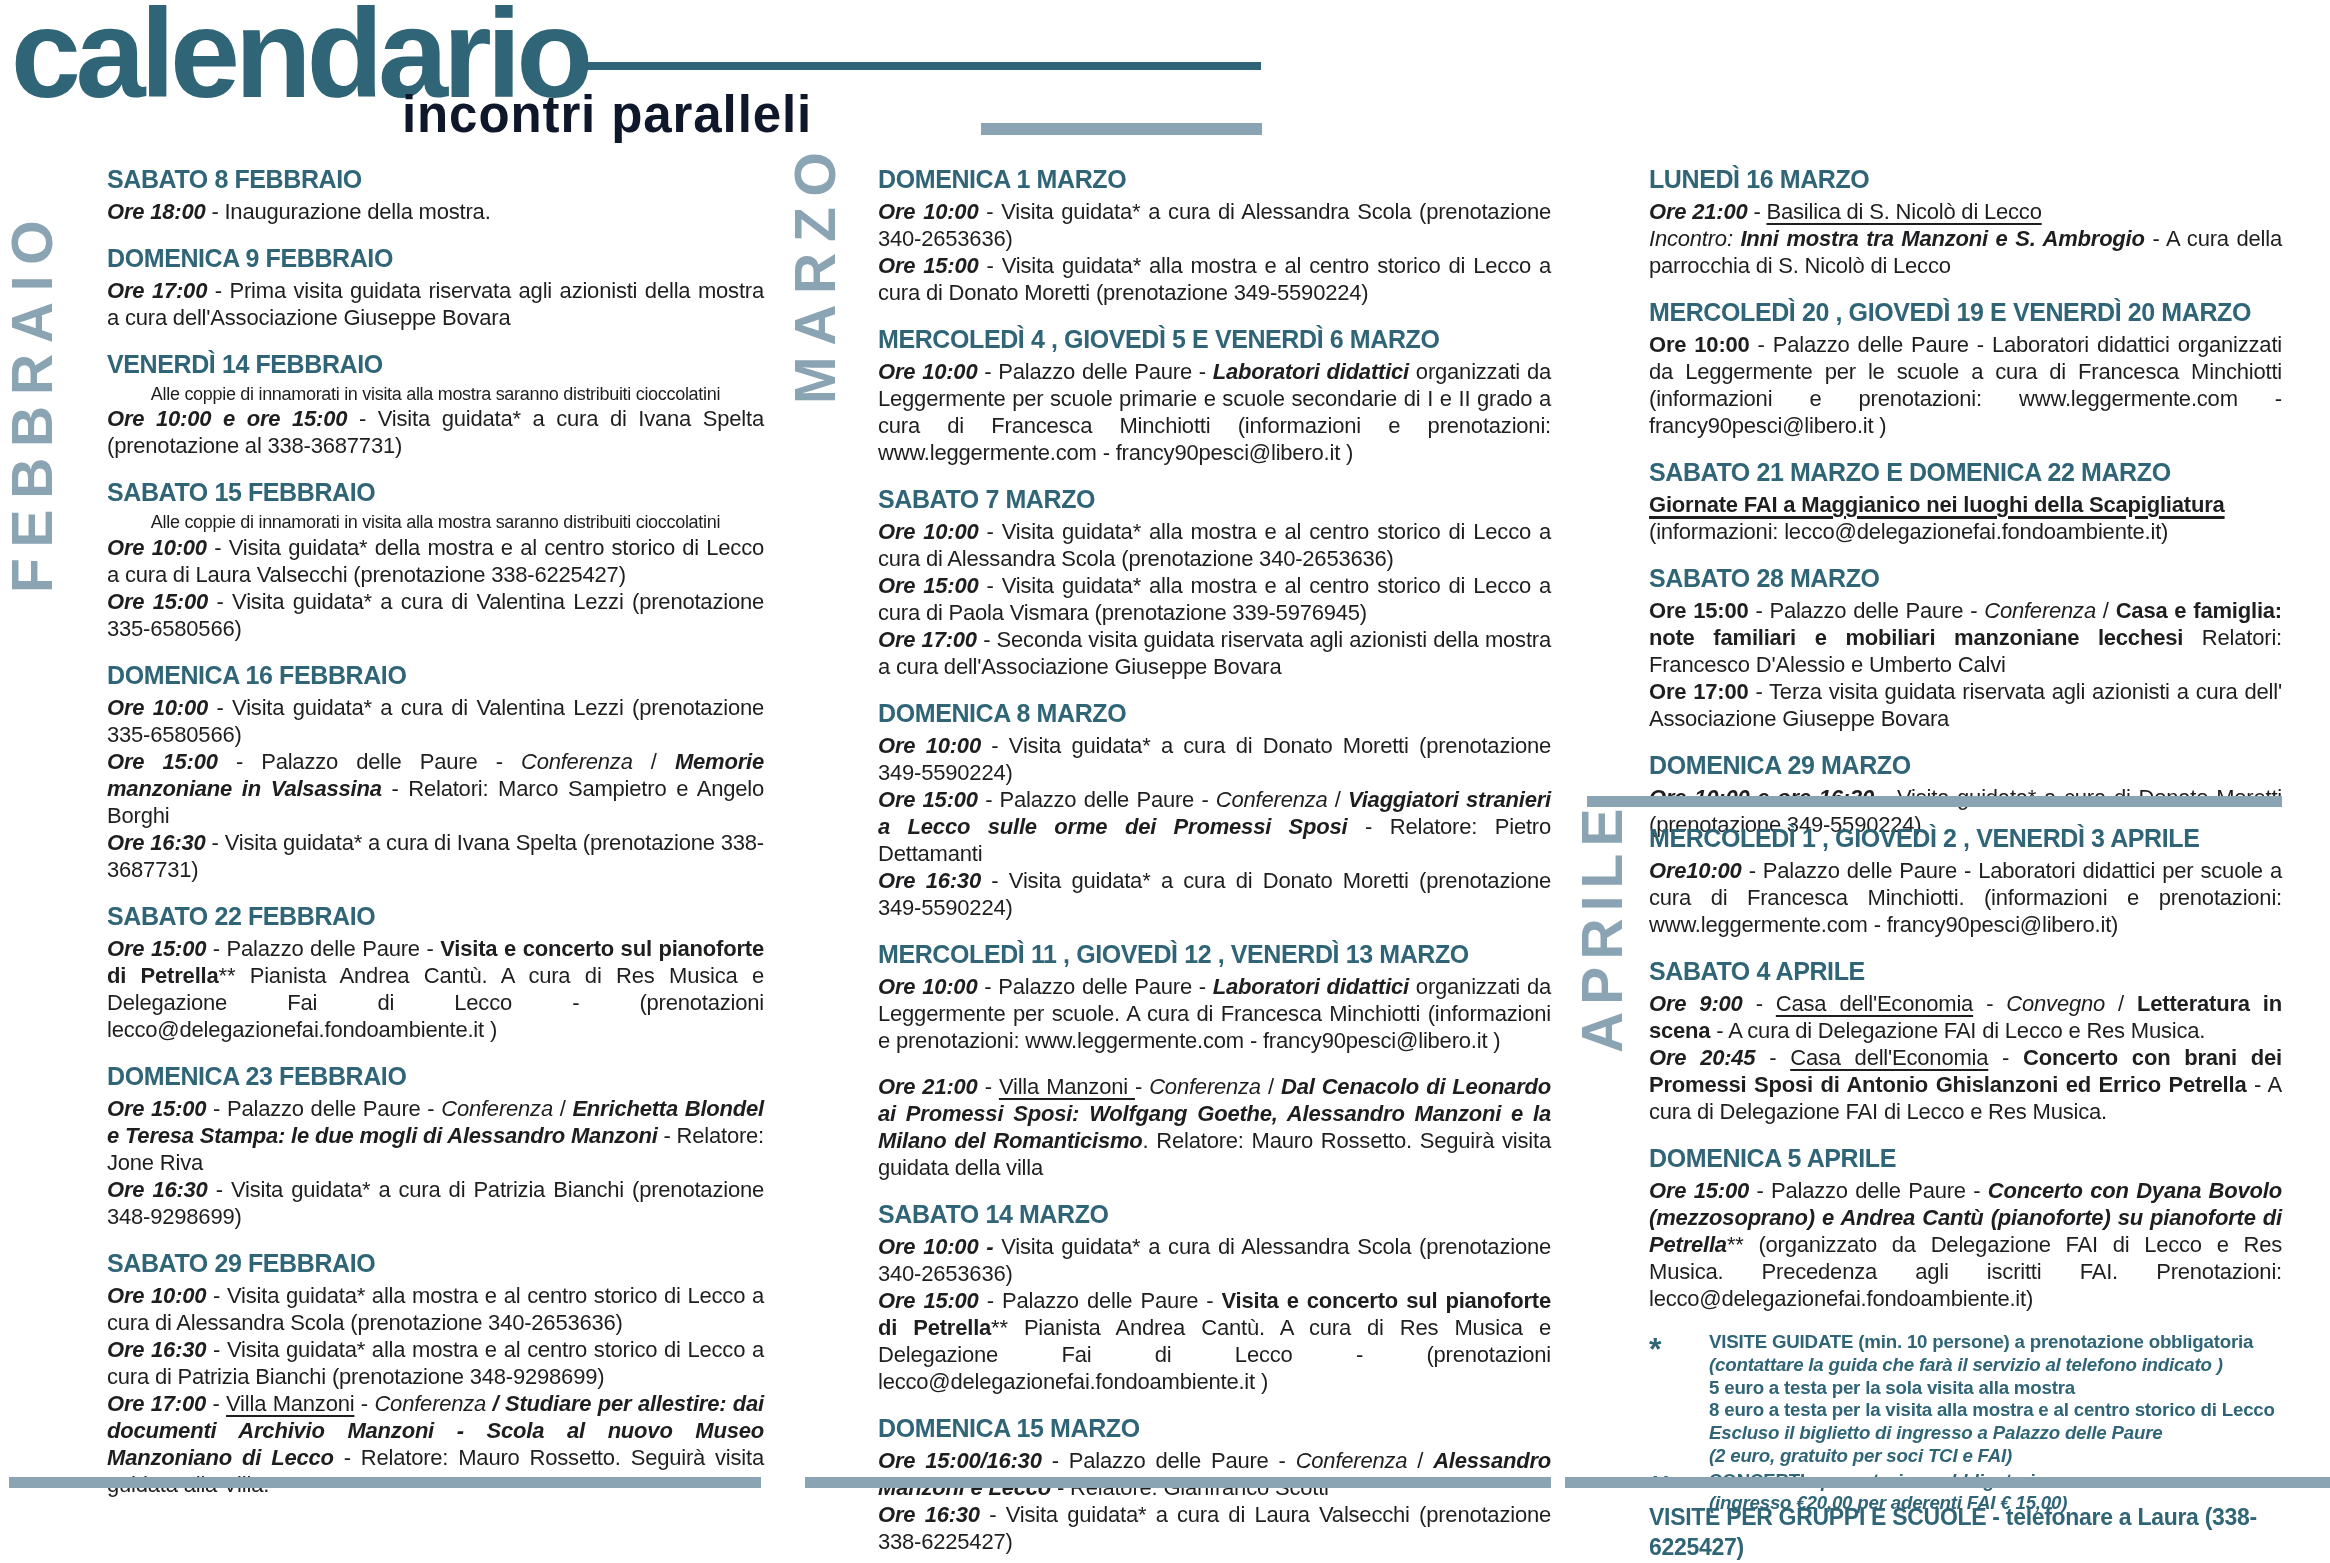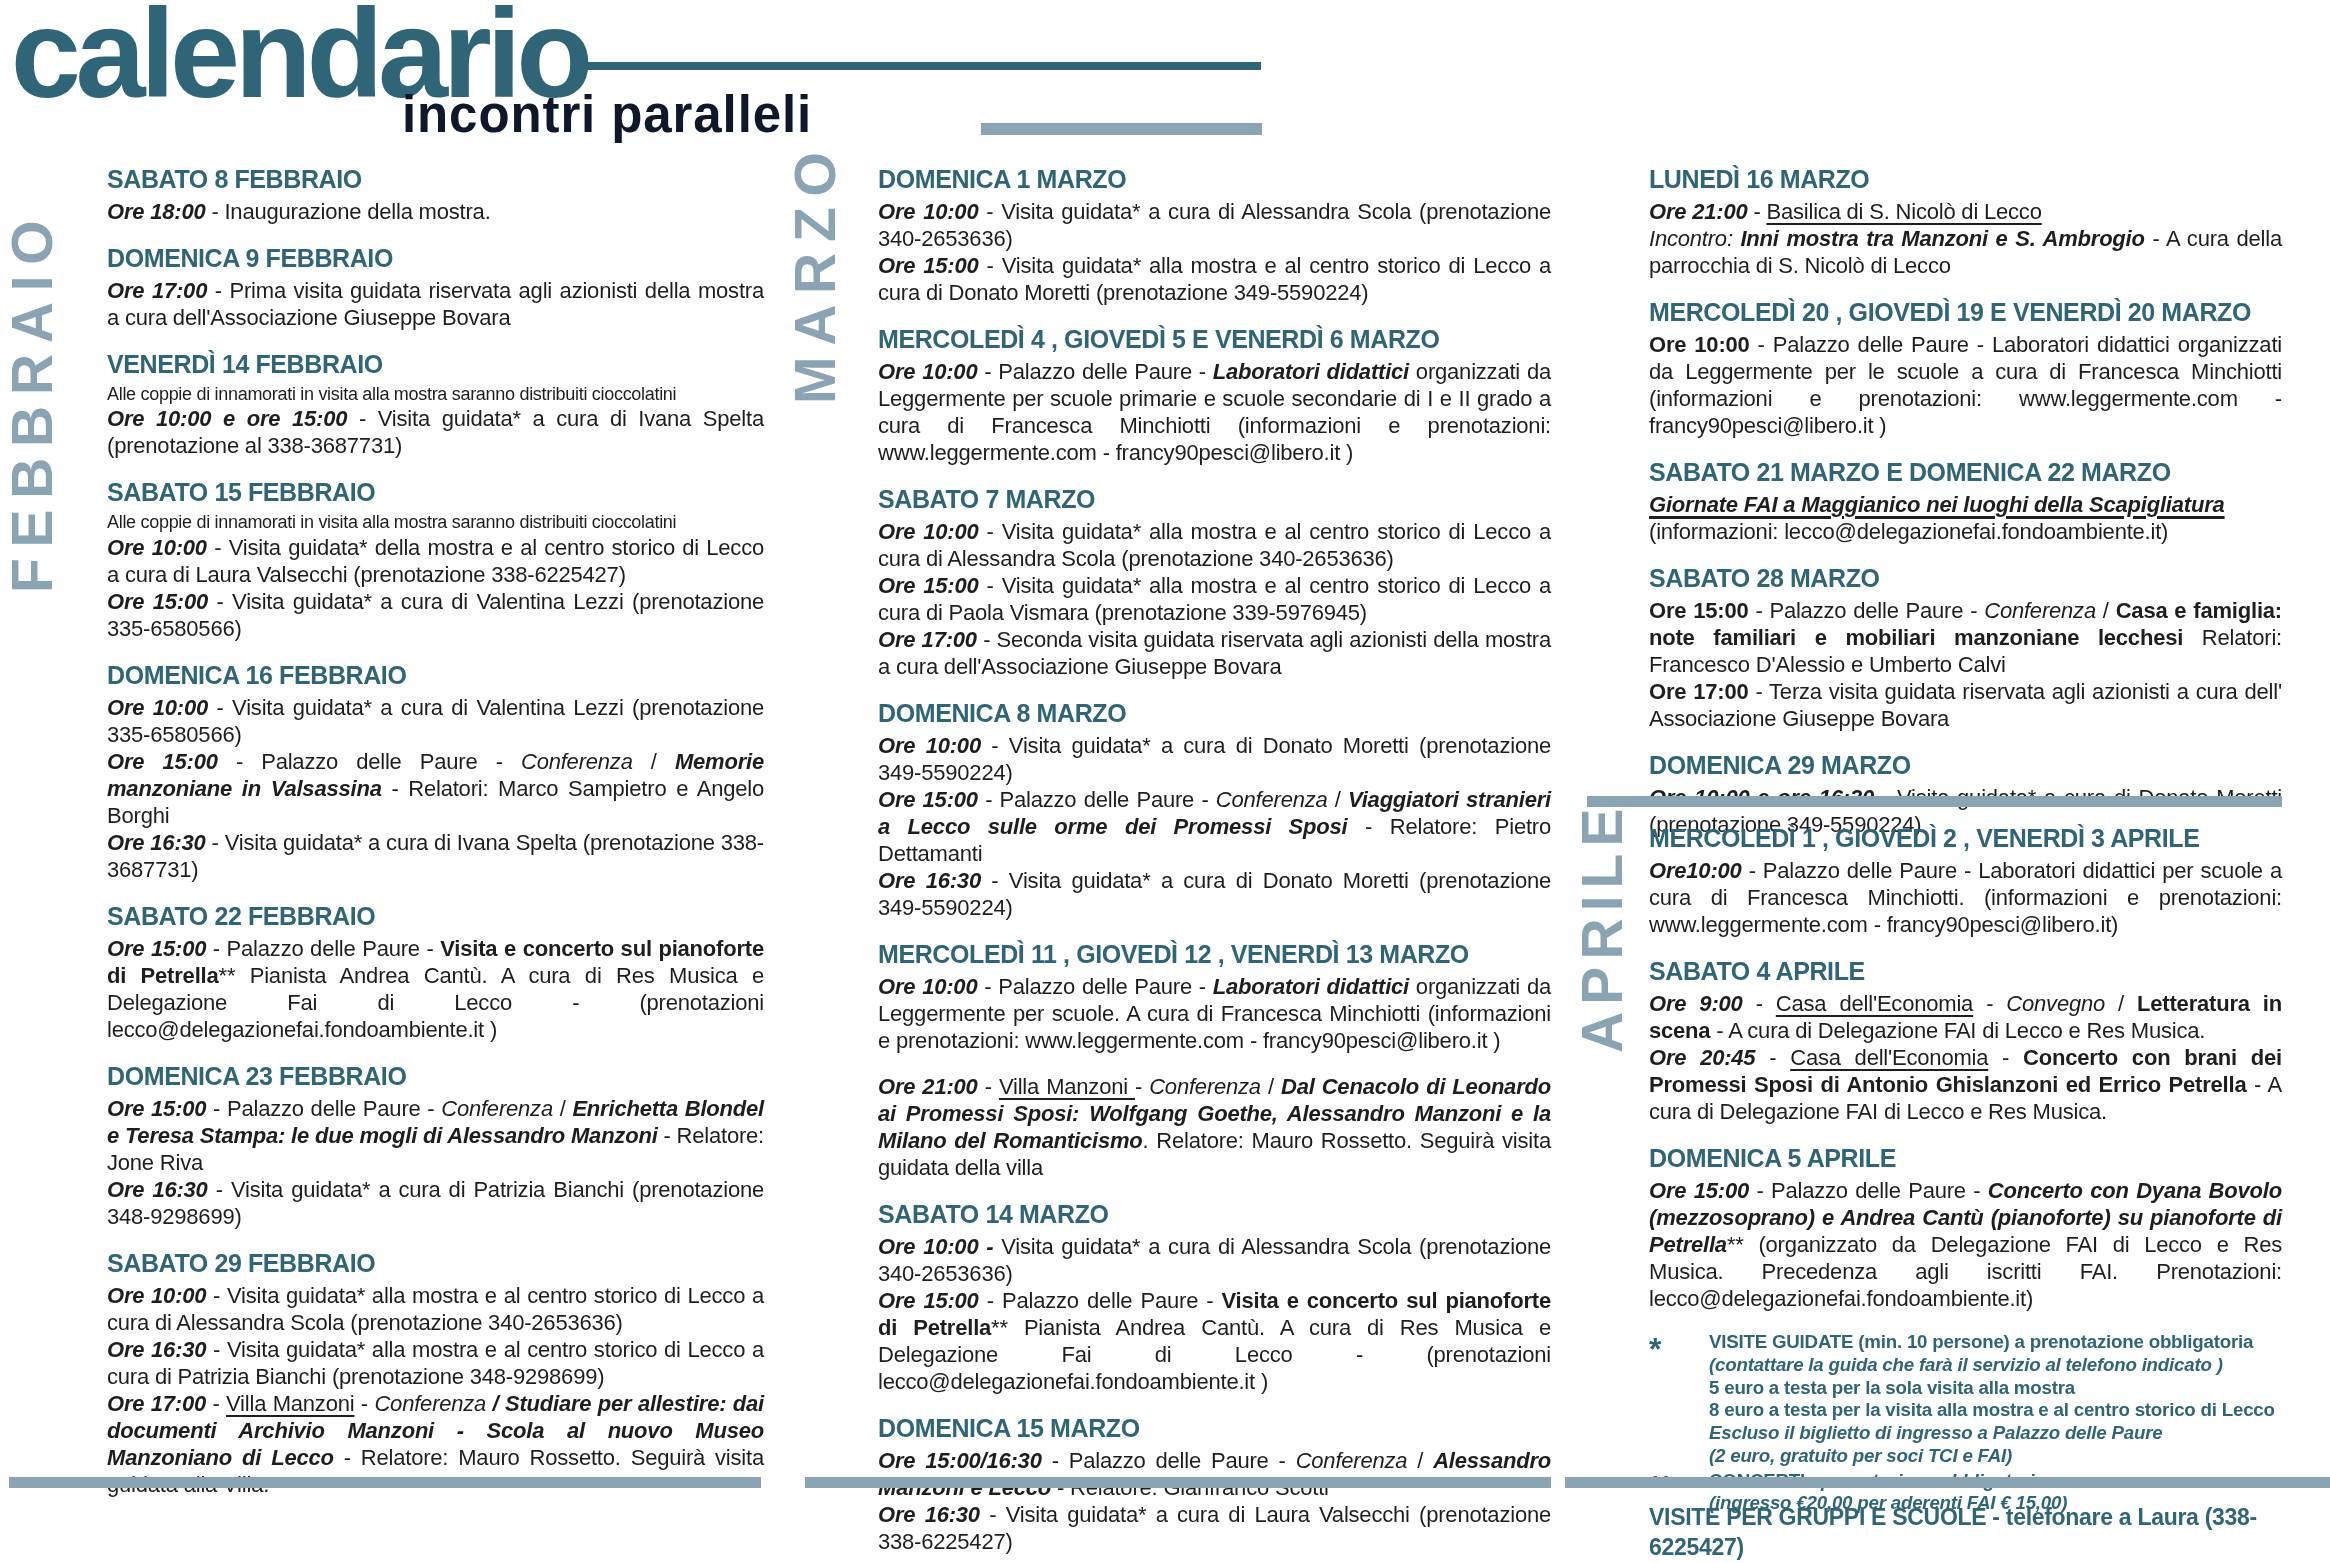--- a/index.html
+++ b/index.html
@@ -26,26 +26,26 @@
   .col{position:absolute;top:165px;text-align:justify;}
   #col1{left:107px;width:657px;}
   #col2{left:878px;width:673px;}
   #col3a{left:1649px;width:633px;}
   #col3b{left:1649px;width:633px;top:824px;}
 
   .event{margin:0 0 18.7px 0;}
   .date{margin:0 0 3.6px 0;font-size:25px;line-height:1.18;font-weight:bold;
         color:#2f6577;letter-spacing:-0.4px;text-align:left;}
   .para{margin:0;font-size:22px;line-height:1.23;letter-spacing:-0.2px;}
-  .para-sm{font-size:18px;letter-spacing:-0.3px;line-height:1.25;text-align:left;}
+  .para-sm{font-size:18px;letter-spacing:-0.3px;line-height:1.25;text-align:center;}
   .sg-b{font-weight:bold;}
   .sg-i{font-style:italic;}
   .sg-bi{font-weight:bold;font-style:italic;}
   .sg-u{text-decoration:underline;text-decoration-thickness:1.8px;text-underline-offset:4.4px;}
-  .sg-biu{font-weight:bold;font-style:italic;text-decoration:underline;
+  .sg-biu{font-weight:bold;text-decoration:underline;
           text-decoration-thickness:2.7px;text-underline-offset:4.4px;margin-top:15px;}
 
   
   .rule{position:absolute;height:10.7px;background:#8ba4b3;}
   #rule-c1{left:9px;top:1477px;width:752px;}
   #rule-c2{left:805px;top:1477px;width:746px;}
   #rule-c3top{left:1587px;top:796px;width:695px;}
   #rule-c3bot{left:1565px;top:1477px;width:765px;}
 
   

